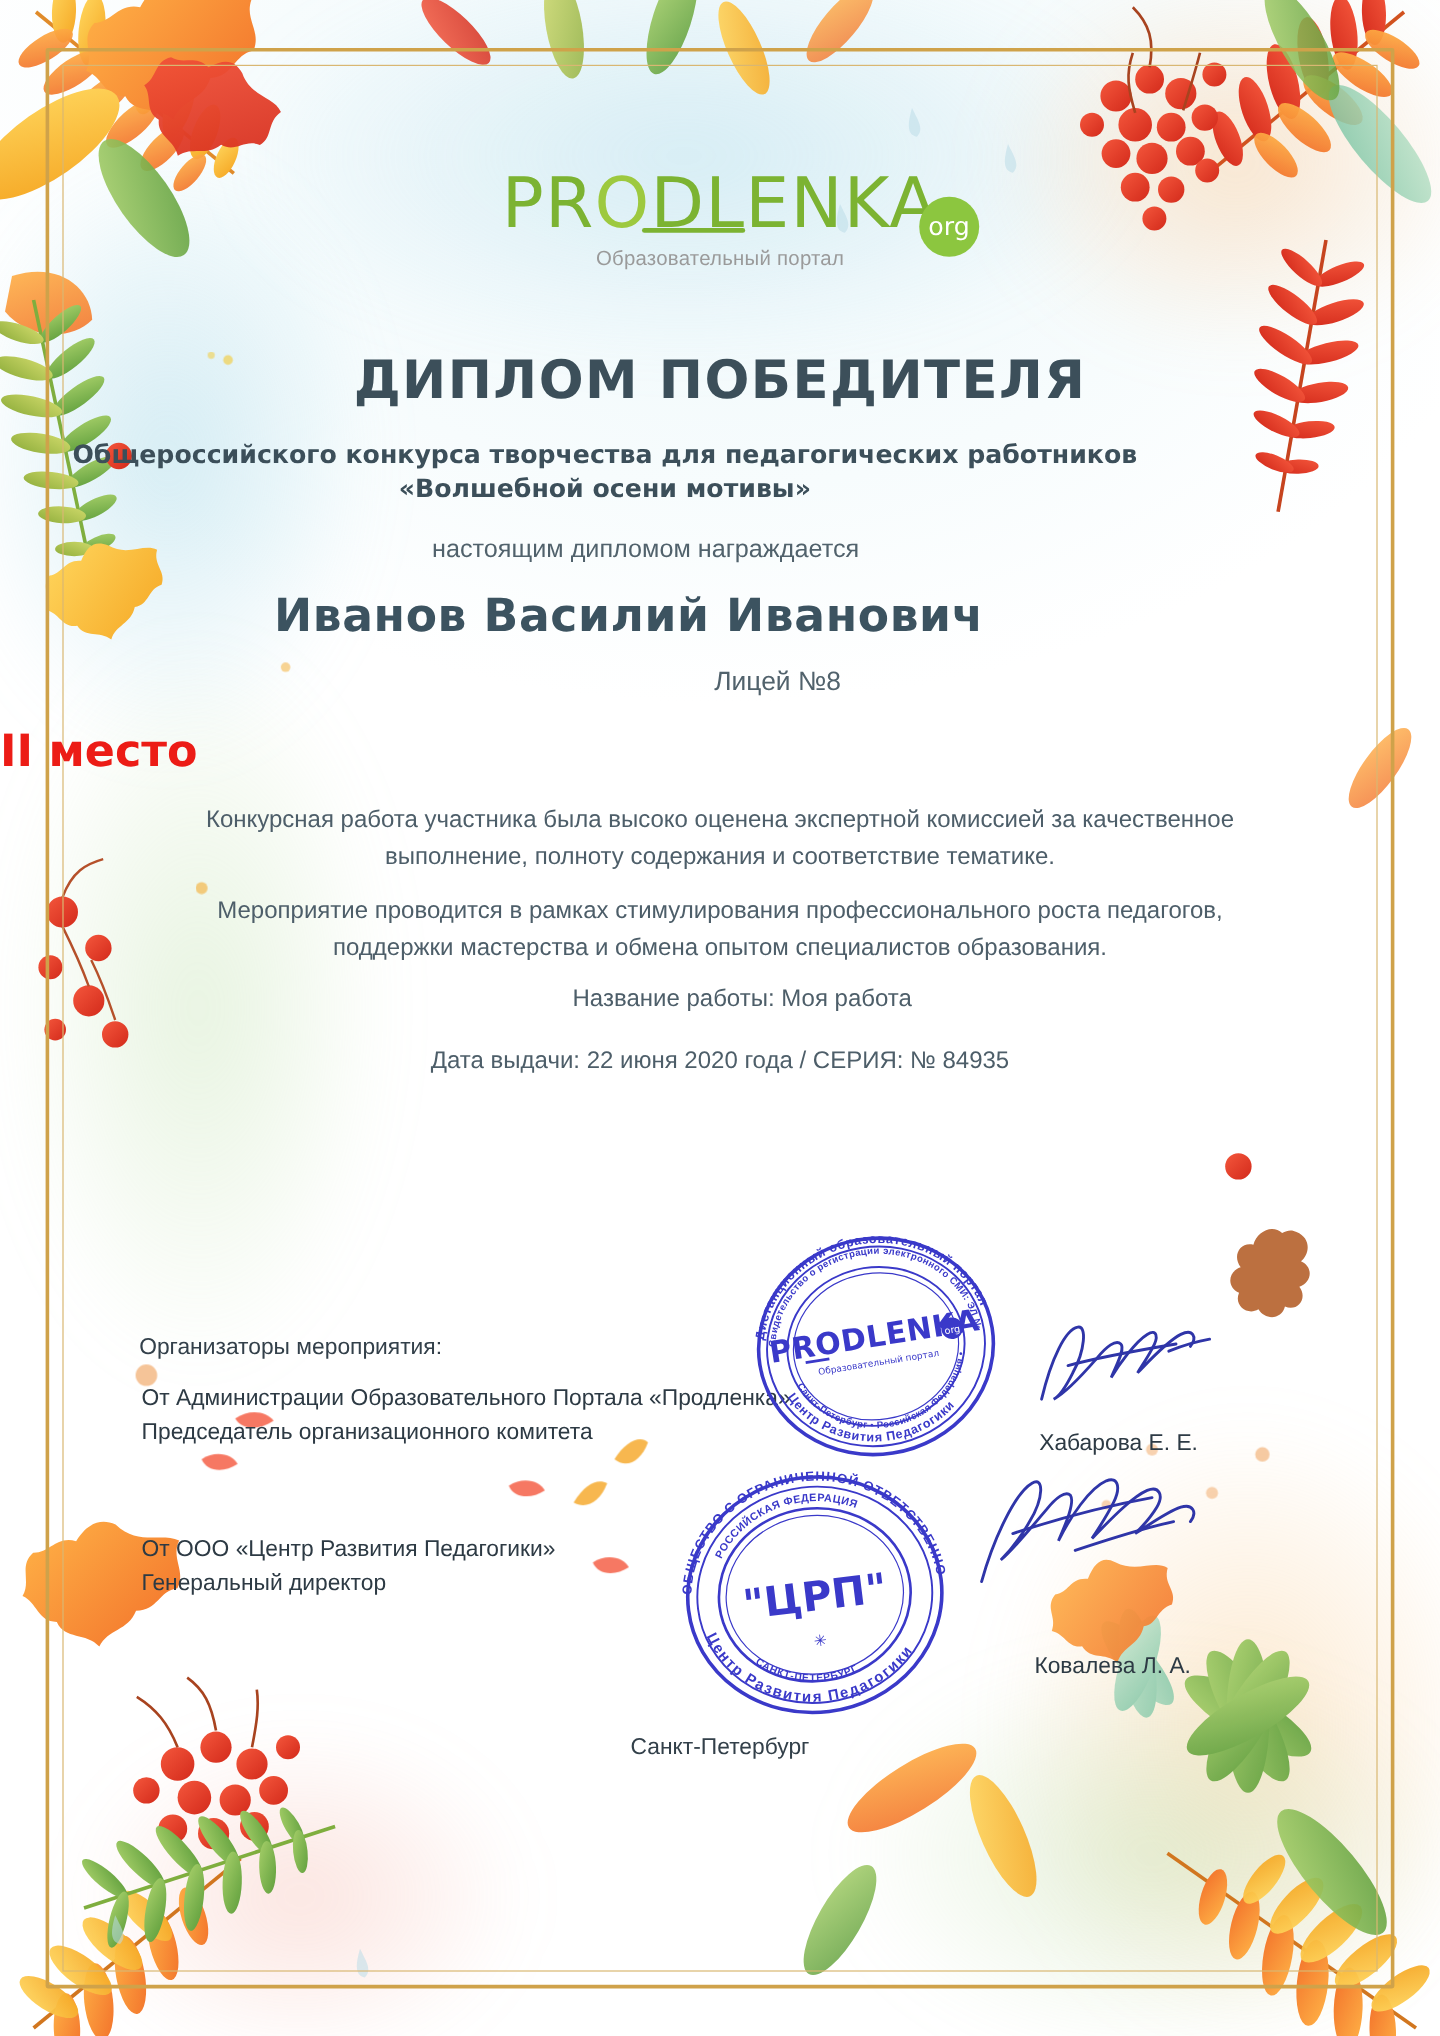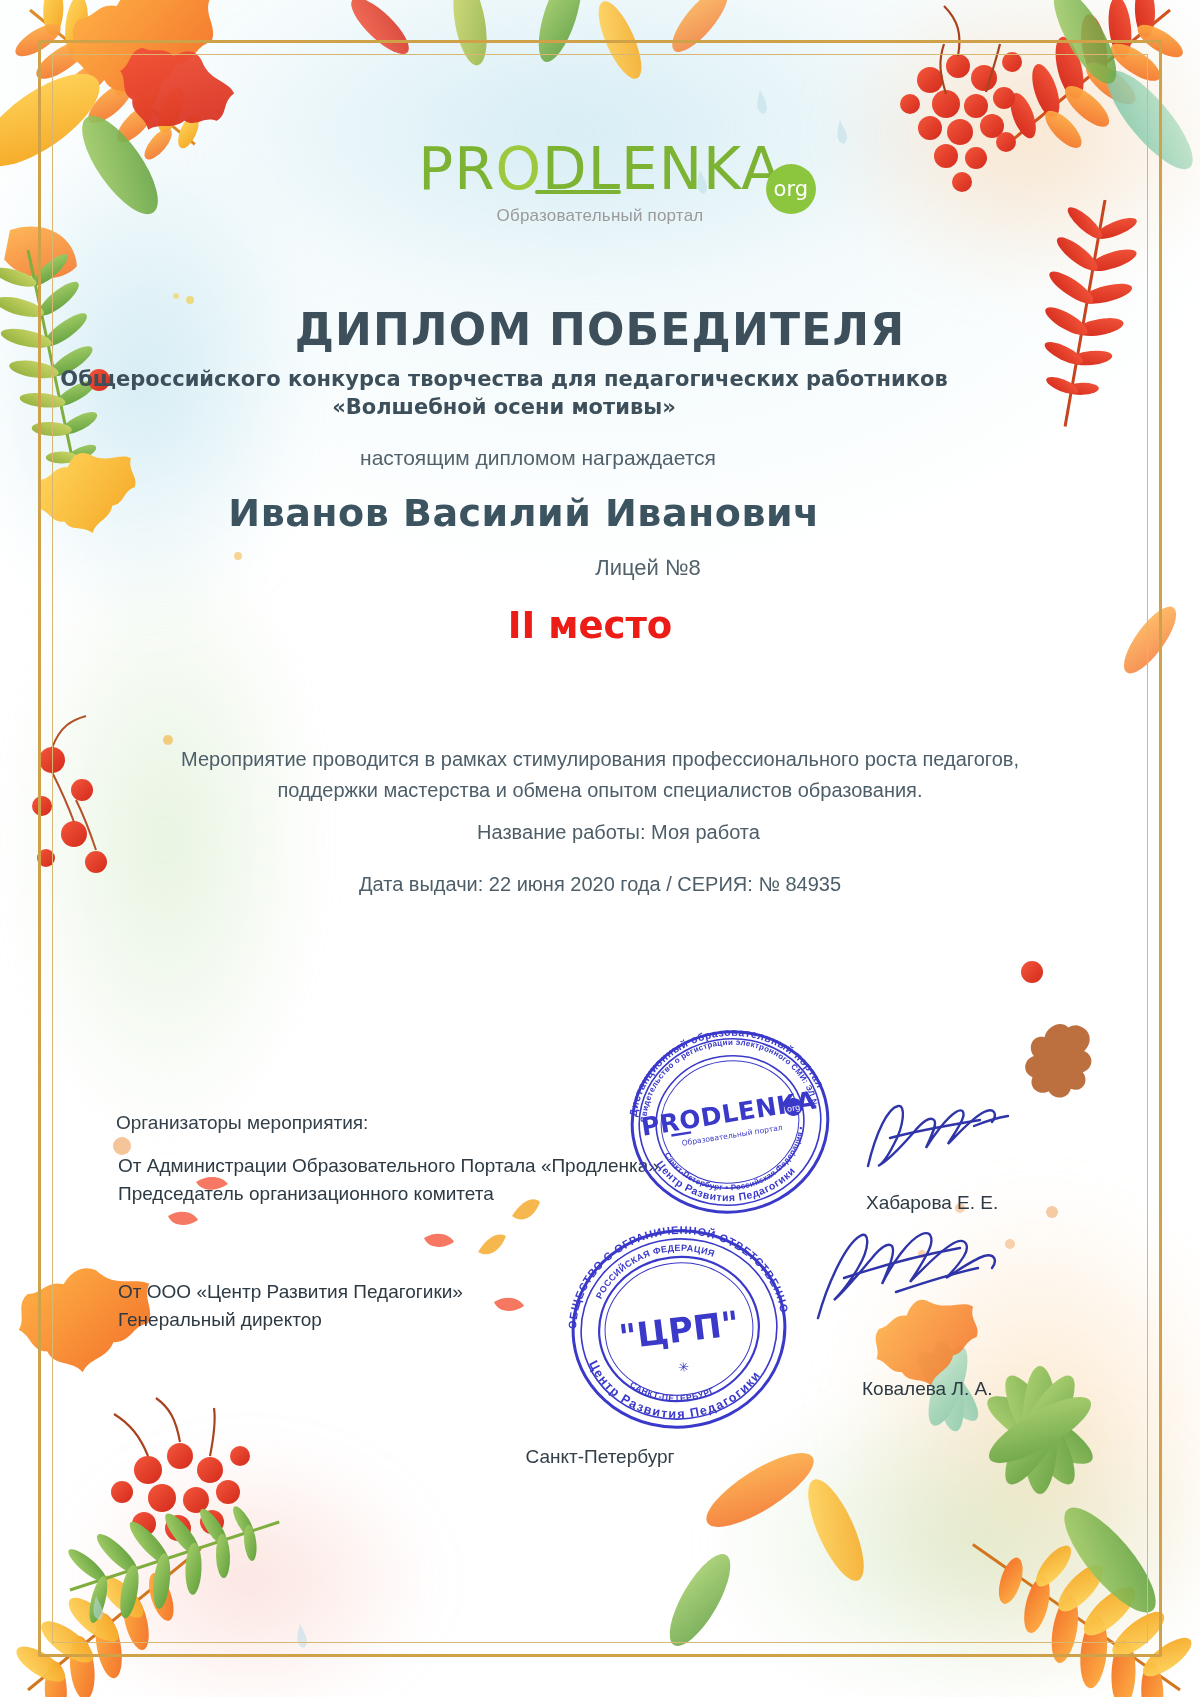--- a/index.html
+++ b/index.html
@@ -85,21 +85,20 @@
   .logo-sub {
     margin-top: 8px; font-size: 17px; color: #9a9a9a;
     font-family: "Liberation Sans", sans-serif; letter-spacing: .2px;
   }
 
   .main-title {
     position: absolute; top: 292px; left: 0; width: 1200px; text-align: center;
     font-family: "DejaVu Sans", sans-serif;
     font-size: 44px; font-weight: bold; letter-spacing: 1.2px;
     color: #3c4f5a;
-    margin-top: 12px;
   }
 
   .contest-line {
     position: absolute; left: 0; width: 1008px; text-align: center;
     font-family: "DejaVu Sans", sans-serif;
     font-size: 21px; font-weight: bold; color: #3c4f5a;
   }
   .contest-line.l1 { top: 367px; }
   .contest-line.l2 { top: 395px; }
 
@@ -113,21 +112,21 @@
     font-family: "DejaVu Sans", sans-serif;
     font-size: 38px; font-weight: bold; color: #3c5360; letter-spacing: .5px;
   }
 
   .school {
     position: absolute; top: 555px; left: 0; width: 1200px; text-align: center;
     font-size: 22px; color: #51626c; margin-left: 48px;
   }
 
   .place {
-    position: absolute; top: 604px; left: 0; width: 1180px; text-align: center;
+    position: absolute; top: 604px; left: 0; width: 1180px; text-align: left;
     font-family: "DejaVu Sans", sans-serif;
     font-size: 37px; font-weight: bold; color: #ec1c16;
   }
 
   .para {
     position: absolute; left: 150px; width: 900px; text-align: center;
     font-size: 20px; line-height: 31px; color: #4d5e69;
   }
   .para.p1 { top: 668px; }
   .para.p2 { top: 744px; }
@@ -562,20 +561,21 @@
     <div class="contest-line l2">«Волшебной осени мотивы»</div>
 
     <div class="awarded">настоящим дипломом награждается</div>
 
     <div class="recipient">Иванов Василий Иванович</div>
 
     <div class="school">Лицей №8</div>
 
     <div class="place">II место</div>
 
+    <div class="para p1">Конкурсная работа участника была высоко оценена экспертной комиссией за качественное выполнение, полноту содержания и соответствие тематике.</div>
     <div class="para p2">Мероприятие проводится в рамках стимулирования профессионального роста педагогов, поддержки мастерства и обмена опытом специалистов образования.</div>
 
     <div class="worktitle">Название работы: Моя работа</div>
     <div class="issue">Дата выдачи: 22 июня 2020 года / СЕРИЯ: № 84935</div>
 
     <div class="organizers-label">Организаторы мероприятия:</div>
 
     <div class="sig-block b1">
       <div> От Администрации Образовательного Портала «Продленка»</div>
       <div>Председатель организационного комитета</div>

